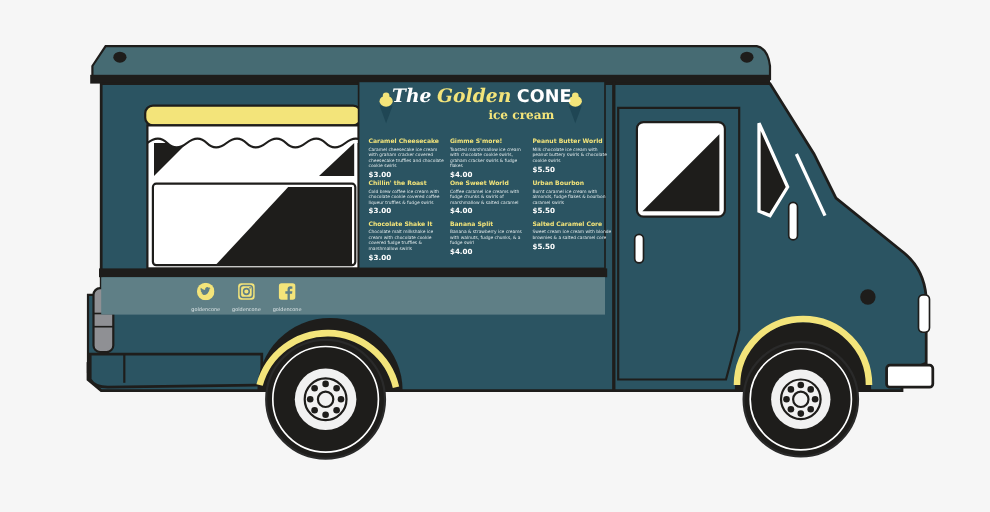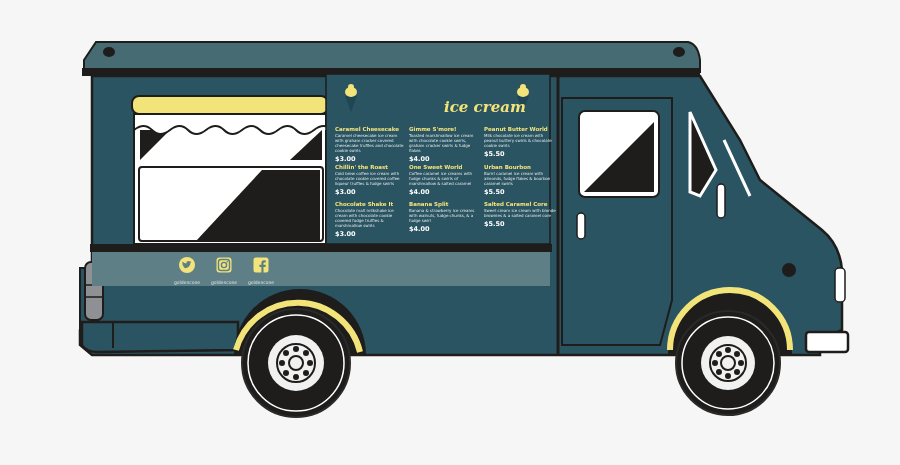--- a/index.html
+++ b/index.html
@@ -3,21 +3,21 @@
 <meta charset="utf-8">
 <style>
   html,body{margin:0;padding:0;}
   body{width:900px;height:465px;background:#f6f6f6;position:relative;overflow:hidden;font-family:"DejaVu Sans",sans-serif;}
   svg.truck{position:absolute;left:0;top:0;}
   .menu{position:absolute;left:326px;top:74px;width:224px;height:170px;}
   .menu-title{position:absolute;left:0;top:4px;width:224px;text-align:center;}
   .t-the{font-family:"DejaVu Serif",serif;font-weight:bold;font-style:italic;color:#ffffff;font-size:17px;}
   .t-golden{font-family:"DejaVu Serif",serif;font-weight:bold;font-style:italic;color:#f3e47a;font-size:17px;}
   .t-cone{font-family:"DejaVu Sans",sans-serif;font-weight:bold;color:#ffffff;font-size:16px;}
-  .t-ice{position:absolute;left:118px;top:24px;font-family:"DejaVu Serif",serif;font-style:italic;font-weight:bold;color:#f3e47a;font-size:15px;}
+  .t-ice{position:absolute;left:118px;top:24px;font-family:"DejaVu Serif",serif;font-weight:bold;color:#f3e47a;font-size:11px;}
   .item{position:absolute;width:72px;}
   .item .name{font-family:"DejaVu Sans",sans-serif;font-weight:bold;font-size:5.5px;color:#f3e47a;line-height:7px;white-space:nowrap;}
   .item .desc{font-family:"DejaVu Sans",sans-serif;font-size:4px;color:#dfe8ea;line-height:5px;}
   .item .price{font-family:"DejaVu Sans",sans-serif;font-weight:bold;font-size:6.5px;color:#ffffff;margin-top:2px;}
   .social{position:absolute;top:257px;width:40px;text-align:center;}
   .social .handle{font-size:4.5px;color:#dbe4e6;margin-top:3px;}
   .social .ic{width:16px;height:16px;margin:0 auto;}
 </style>
 </head>
 <body>
@@ -114,20 +114,25 @@
     <ellipse cx="351" cy="87" rx="3" ry="3" fill="#f3e47a"></ellipse>
   </g>
   <g>
     <polygon points="517,96 529,96 523,112" fill="#1f4654"></polygon>
     <ellipse cx="523" cy="92" rx="6" ry="5" fill="#f3e47a"></ellipse>
     <ellipse cx="523" cy="87" rx="3" ry="3" fill="#f3e47a"></ellipse>
   </g>
 </svg>
 
 <div class="menu">
+  <div class="menu-title">
+    <span class="t-the">The</span>
+    <span class="t-golden">Golden</span>
+    <span class="t-cone">CONE</span>
+  </div>
   <div class="t-ice">ice cream</div>
 
   <div class="item" style="left:9px;top:52px;">
     <div class="name">Caramel Cheesecake</div>
     <div class="desc">Caramel cheesecake ice cream with graham cracker covered cheesecake truffles and chocolate cookie swirls</div>
     <div class="price">$3.00</div>
   </div>
   <div class="item" style="left:83px;top:52px;">
     <div class="name">Gimme S'more!</div>
     <div class="desc">Toasted marshmallow ice cream with chocolate cookie swirls, graham cracker swirls &amp; fudge flakes</div>

